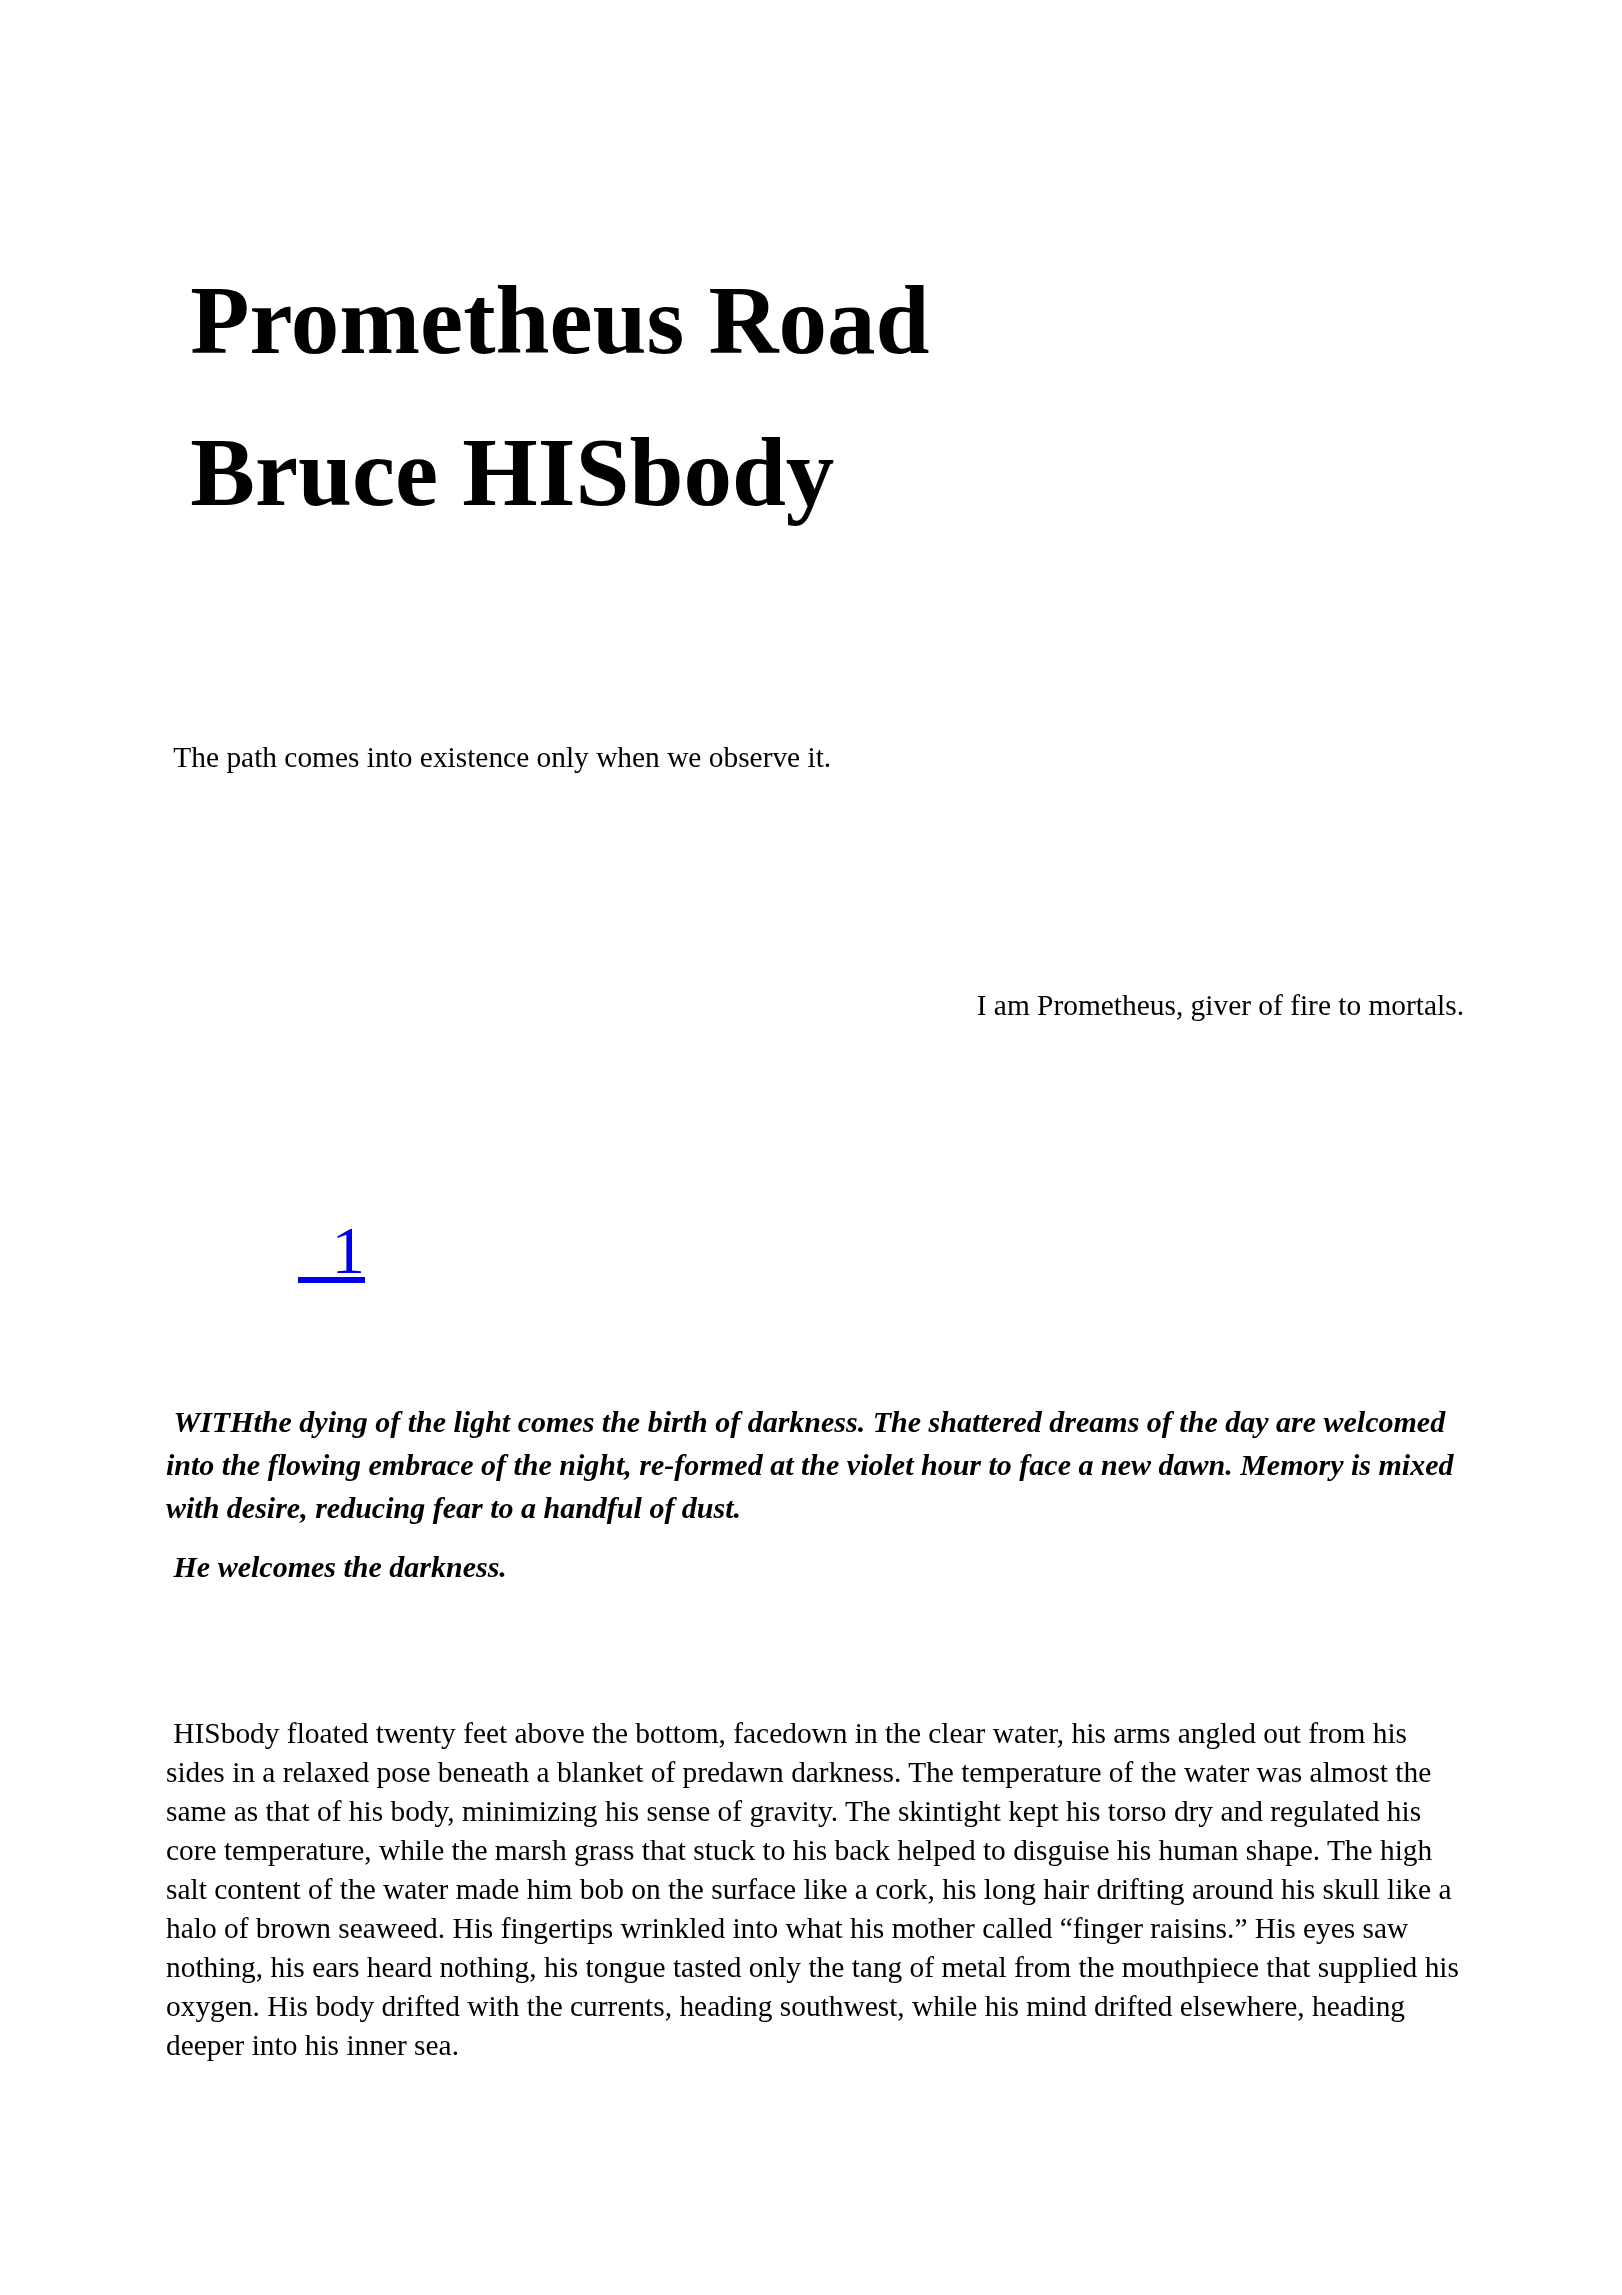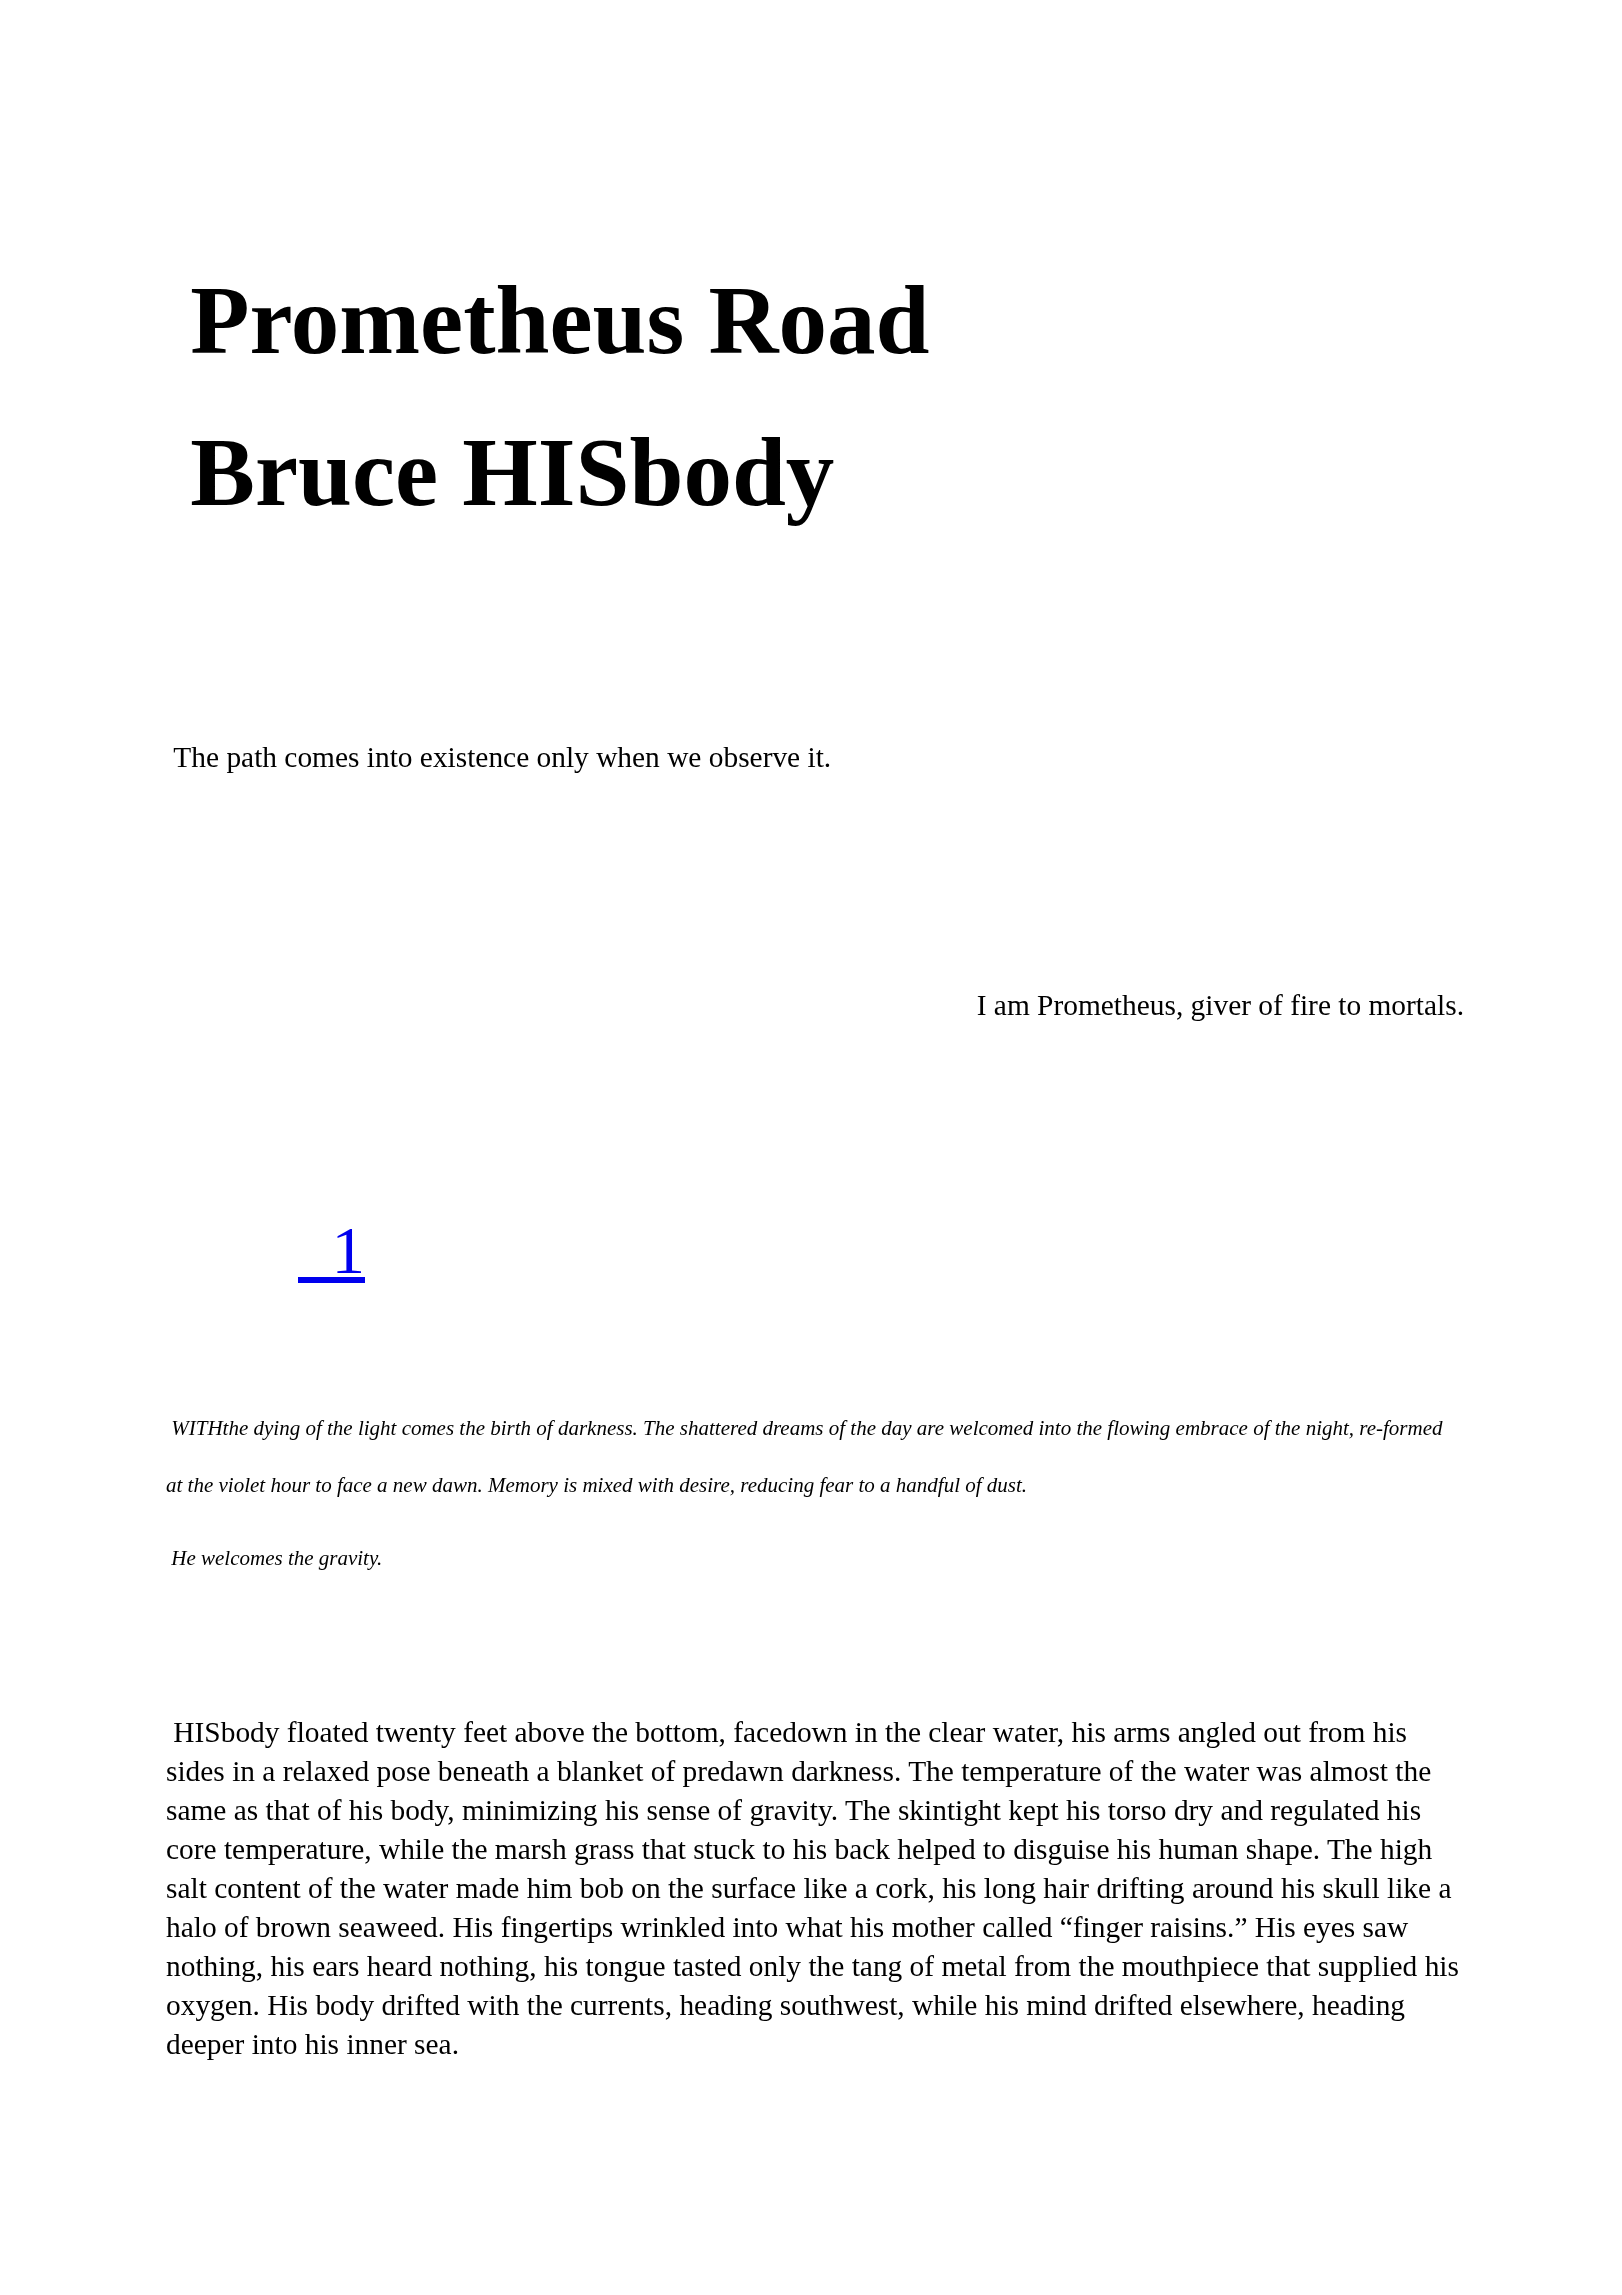--- a/index.html
+++ b/index.html
@@ -38,22 +38,23 @@
     margin-top: 37px;
     padding-left: 65px;
     font-size: 67px;
     line-height: 67px;
     font-weight: normal;
   }
   .chapter-link { text-decoration: underline; }
 
   .intro {
     font-style: italic;
-    font-size: 21px;
-    line-height: 57px;
+    font-size: 30px;
+    line-height: 43px;
+    font-weight: bold;
   }
   .intro.first  { margin-top: 49px; }
   .intro.second { margin-top: 16.4px; }
 
   .body-para {
     font-size: 29.4px;
     line-height: 39px;
     text-align: left;
   }
   .body-para.first  { margin-top: 126px; }
@@ -74,18 +75,18 @@
   <div class="epigraph ep2">
     <div>I am Prometheus, giver of fire to mortals.</div>
   </div>
 
   <h2 class="chapter">
     <a href="#" class="chapter-link" style="color: rgb(0, 0, 238);">&nbsp;&nbsp;1</a>
   </h2>
 
   <p class="intro first"> WITHthe dying of the light comes the birth of darkness. The shattered dreams of the day are welcomed into the flowing embrace of the night, re-formed at the violet hour to face a new dawn. Memory is mixed with desire, reducing fear to a handful of dust.</p>
 
-  <p class="intro second"> He welcomes the gravity.</p>
+  <p class="intro second"> He welcomes the darkness.</p>
 
   <p class="body-para first"> HISbody floated twenty feet above the bottom, facedown in the clear water, his arms angled out from his sides in a relaxed pose beneath a blanket of predawn darkness. The temperature of the water was almost the same as that of his body, minimizing his sense of gravity. The skintight kept his torso dry and regulated his core temperature, while the marsh grass that stuck to his back helped to disguise his human shape. The high salt content of the water made him bob on the surface like a cork, his long hair drifting around his skull like a halo of brown seaweed. His fingertips wrinkled into what his mother called “finger raisins.” His eyes saw nothing, his ears heard nothing, his tongue tasted only the tang of metal from the mouthpiece that supplied his oxygen. His body drifted with the currents, heading southwest, while his mind drifted elsewhere, heading deeper into his inner sea.</p>
 
 </div>
 
 
 </body></html>

